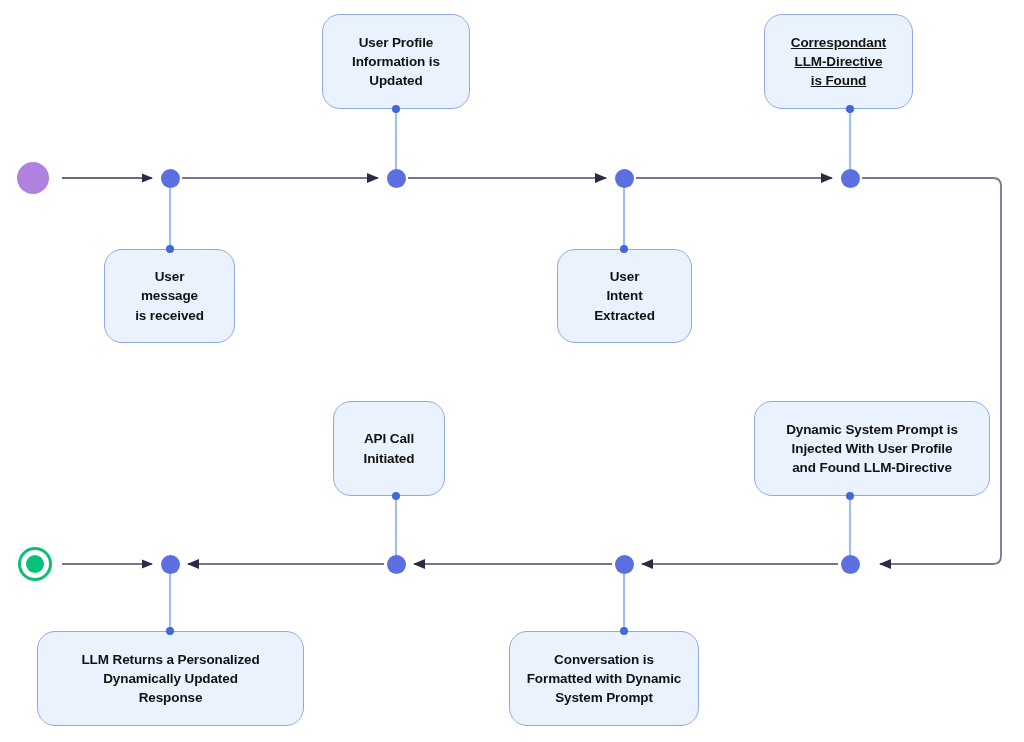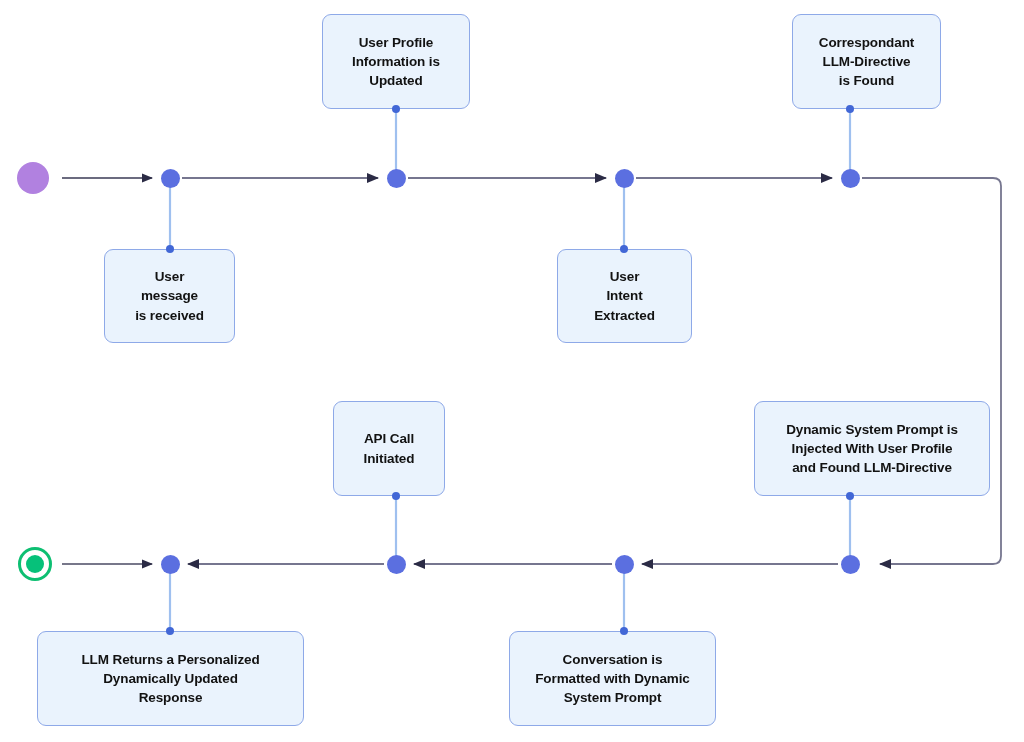--- a/index.html
+++ b/index.html
@@ -26,21 +26,21 @@
     top: 0;
     width: 1024px;
     height: 742px;
     pointer-events: none;
   }
   .node-box {
     position: absolute;
     box-sizing: border-box;
     background: #eaf3fd;
     border: 1.4px solid #8ea9e8;
-    border-radius: 9px;
+    border-radius: 18px;
     display: flex;
     align-items: center;
     justify-content: center;
     text-align: center;
     color: #121212;
     font-weight: bold;
     font-size: 13.5px;
     line-height: 1.42;
     letter-spacing: -0.1px;
     padding: 4px 8px;
@@ -179,35 +179,35 @@
   </div>
   <div class="box-anchor" style="left:396px; top:109px;"></div>
 
   <div class="node-box" style="left:557px; top:249px; width:135px; height:94px;">
     <span class="node-label">User
 Intent
 Extracted</span>
   </div>
   <div class="box-anchor" style="left:624px; top:249px;"></div>
 
-  <div class="node-box" style="left:792px; top:14px; width:149px; height:95px;">
+  <div class="node-box" style="left:764px; top:14px; width:149px; height:95px;text-decoration:underline;">
     <span class="node-label">Correspondant
 LLM-Directive
 is Found</span>
   </div>
   <div class="box-anchor" style="left:850px; top:109px;"></div>
 
   <div class="node-box" style="left:754px; top:401px; width:236px; height:95px;">
     <span class="node-label">Dynamic System Prompt is
 Injected With User Profile
 and Found LLM-Directive</span>
   </div>
   <div class="box-anchor" style="left:850px; top:496px;"></div>
 
-  <div class="node-box" style="left:509px; top:631px; width:207px; height:95px;">
+  <div class="node-box" style="left:509px; top:631px; width:190px; height:95px;">
     <span class="node-label">Conversation is
 Formatted with Dynamic
 System Prompt</span>
   </div>
   <div class="box-anchor" style="left:624px; top:631px;"></div>
 
   <div class="node-box" style="left:333px; top:401px; width:112px; height:95px;">
     <span class="node-label">API Call
 Initiated</span>
   </div>

